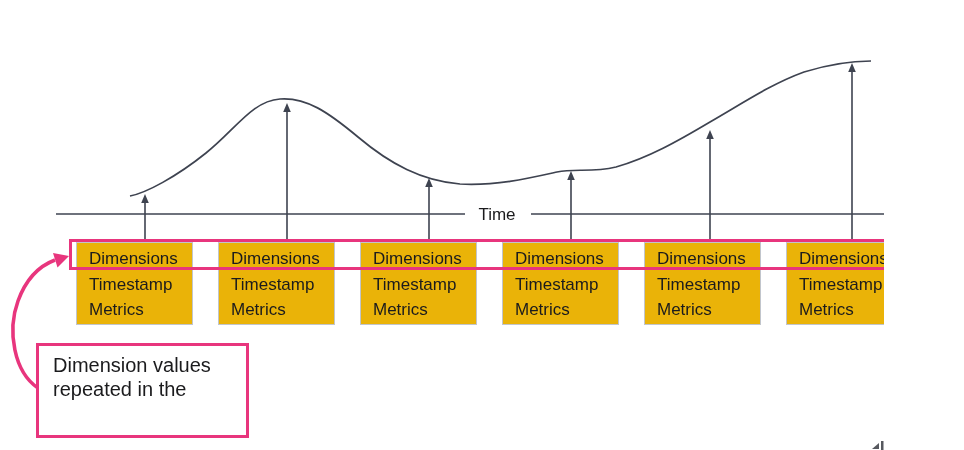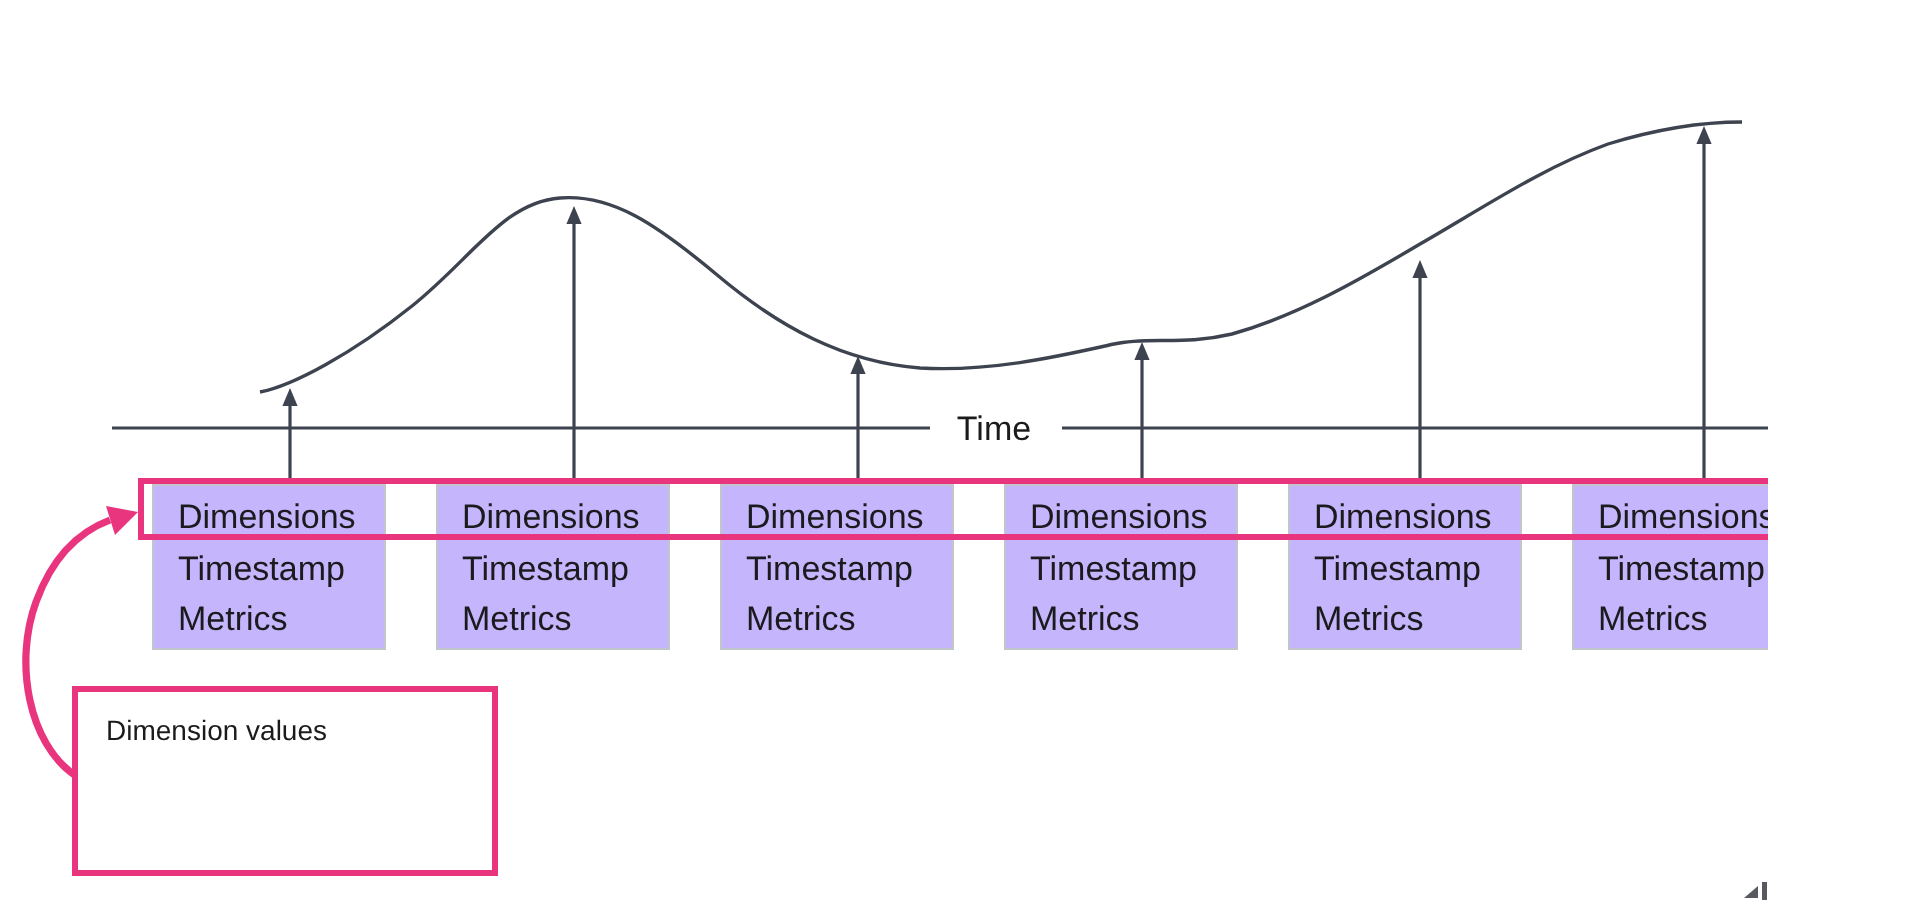--- a/index.html
+++ b/index.html
@@ -18,35 +18,35 @@
   svg{display:block;}
   .chart-layer{position:absolute;left:0;top:0;z-index:1;}
   .chart-layer .curve{stroke:var(--line);stroke-width:1.7;fill:none;}
   .chart-layer .axis{stroke:var(--line);stroke-width:1.6;fill:none;}
   .chart-layer .axis-head{fill:var(--line);}
   .chart-layer .uparrow{stroke:var(--line);stroke-width:1.6;}
   .chart-layer .uphead{fill:var(--line);}
   .chart-layer text{fill:var(--text);font-family:"Liberation Sans",sans-serif;font-size:17px;}
   .record-row{position:absolute;left:0;top:0;z-index:2;}
   .record-box{
-    position:absolute;top:242px;height:83px;background:#c4b5fd;
+    position:absolute;top:242px;height:83px;background:#eab308;
     border:1px solid var(--box-border);
     padding:3px 0 4px 12px;font-size:17px;line-height:25.5px;white-space:nowrap;
   }
   .highlight-band{
     position:absolute;left:69px;top:239px;width:858px;height:31px;
     border:3px solid var(--accent);z-index:3;background:transparent;
   }
   .pink-layer{position:absolute;left:0;top:0;z-index:4;pointer-events:none;}
   .pink-layer .pointer-path{stroke:var(--accent);stroke-width:3.6;fill:none;}
   .pink-layer .pointer-head{fill:var(--accent);}
   .note-box{
     position:absolute;left:36px;top:343px;width:213px;height:95px;
     border:3px solid var(--accent);background:#fff;z-index:5;
-    padding:8px 8px 0 14px;font-size:14px;line-height:23.5px;
+    padding:8px 8px 0 14px;font-size:20px;line-height:23.5px;
   }
   .corner-artifact{position:absolute;right:0;bottom:0;z-index:6;opacity:.85;}
 </style>
 </head>
 <body>
 
 <div class="canvas">
 
   <svg class="chart-layer" width="964" height="242" viewBox="0 0 964 242">
     <path class="curve" d="M 130 196
@@ -116,20 +116,21 @@
 
   <div class="highlight-band"></div>
 
   <svg class="pink-layer" width="964" height="450" viewBox="0 0 964 450">
     <path class="pointer-path" d="M 38 388 C 14 372, 7 331, 18 301 C 26 279, 39 266, 55 260"></path>
     <polygon class="pointer-head" points="69,256 57.5,267.5 53,253"></polygon>
   </svg>
 
   <div class="note-box">
     <div>Dimension values</div>
+    <div>repeated in the</div>
   </div>
 
   <svg class="corner-artifact" width="14" height="9" viewBox="0 0 14 9">
     <polygon points="2,8 9,2 9,8" fill="#3a3d44"></polygon>
     <rect x="11" y="0" width="2.5" height="9" fill="#3a3d44"></rect>
   </svg>
 
 </div>
 
 </body></html>

